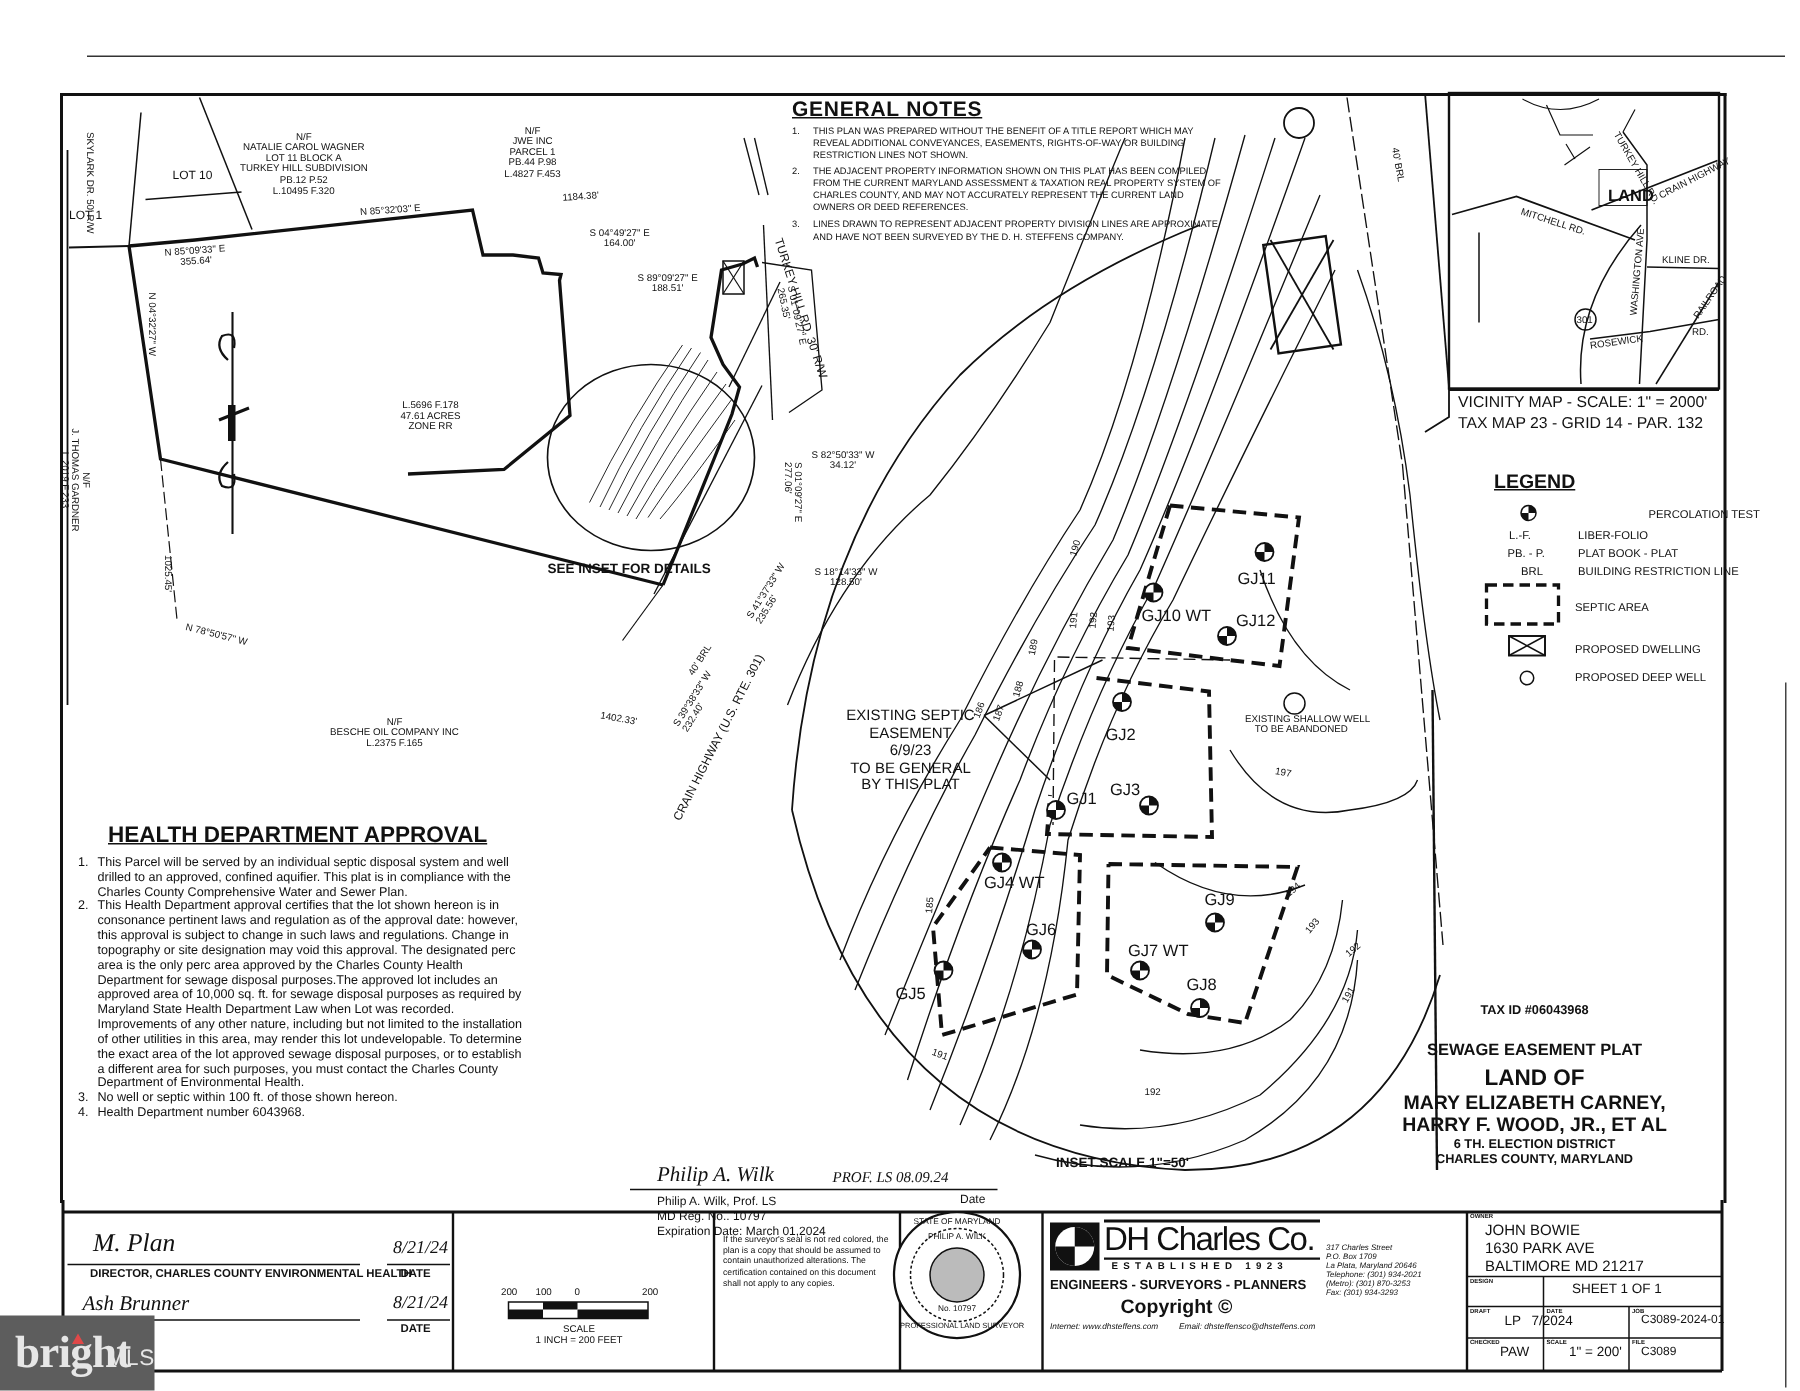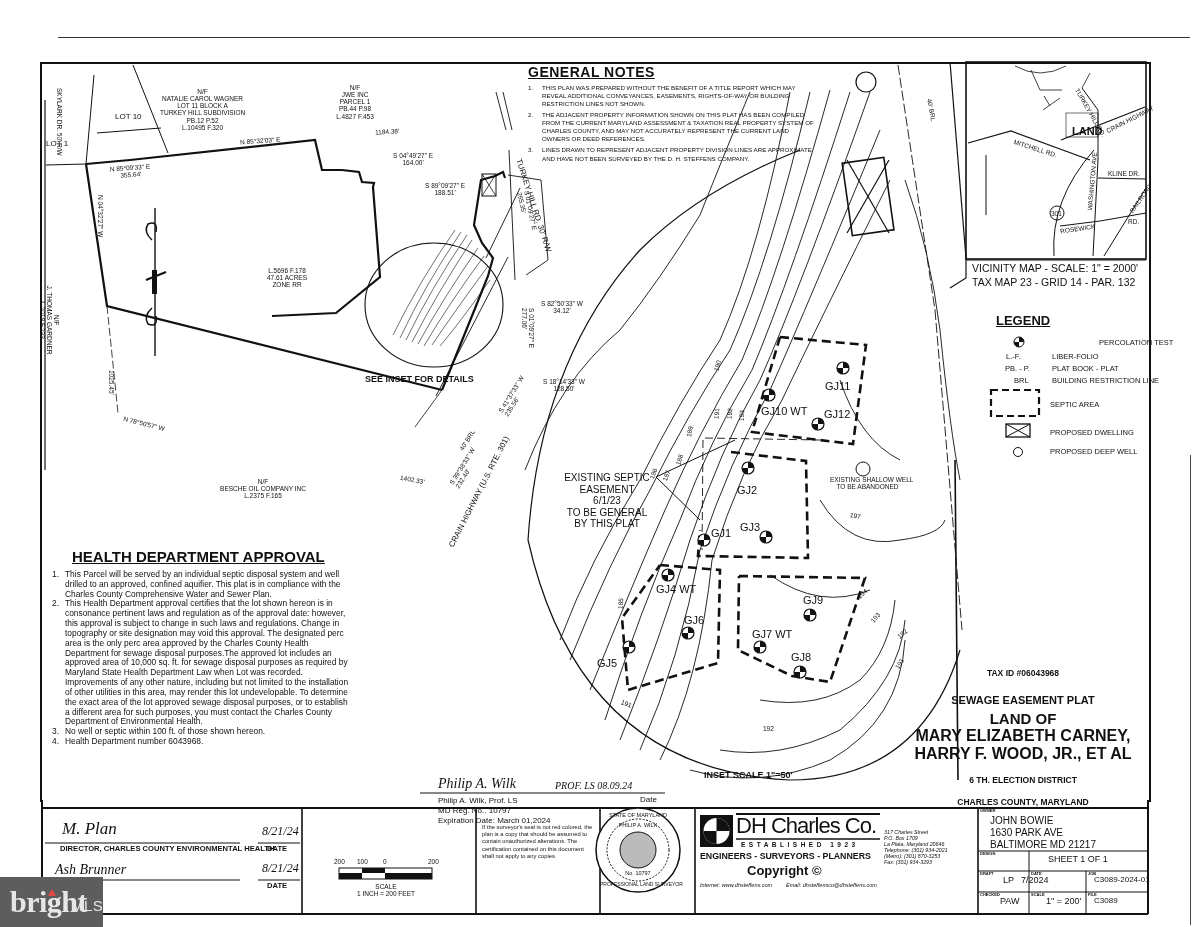--- a/index.html
+++ b/index.html
@@ -22,22 +22,22 @@
   .hd-list{list-style:none;margin:0;padding:0;font-size:8.4px;line-height:1.17;width:300px;}
   .hd-list li{display:flex;}
   .hd-list li span.n{width:13px;flex:none;}
   .vic-caption{font-size:10.5px;line-height:1.3;}
   .legend-title{font-size:13px;font-weight:bold;text-decoration:underline;}
   .legend-row{position:absolute;font-size:7.5px;white-space:nowrap;}
   .title-block{position:absolute;left:900px;top:668px;width:246px;text-align:center;}
   .title-block .l1{font-size:8.5px;font-weight:bold;}
   .title-block .l2{font-size:11px;font-weight:bold;margin-top:16px;}
   .title-block .l3{font-size:15px;font-weight:bold;margin-top:4px;}
-  .title-block .l4{font-size:16px;font-weight:bold;}
-  .title-block .l6{font-size:8.5px;font-weight:bold;margin-top:12px;}
+  .title-block .l4{font-size:13px;font-weight:bold;}
+  .title-block .l6{font-size:8.5px;font-weight:bold;margin-top:0;}
   .bright{position:absolute;left:0;top:877px;width:103px;height:50px;background:#5d5d5d;color:#e6e6e6;}
   .bright .b1{position:absolute;left:10px;top:8px;font-family:"Liberation Serif",serif;font-size:30px;font-weight:bold;letter-spacing:-0.5px;}
   .bright .b2{position:absolute;left:71px;top:20px;font-size:15px;letter-spacing:0.5px;}
   .sig{font-family:"Liberation Serif",serif;font-style:italic;}
   .gj{font-size:11px;}
 </style>
 </head>
 <body>
 
 <div class="topline"></div>
@@ -382,21 +382,21 @@
 <div class="legend-row" style="left:1052px;top:364px;">PLAT BOOK  -  PLAT</div>
 <div class="legend-row" style="left:1014px;top:376px;">BRL</div>
 <div class="legend-row" style="left:1052px;top:376px;">BUILDING RESTRICTION LINE</div>
 <div class="legend-row" style="left:1050px;top:400px;">SEPTIC AREA</div>
 <div class="legend-row" style="left:1050px;top:428px;">PROPOSED DWELLING</div>
 <div class="legend-row" style="left:1050px;top:447px;">PROPOSED DEEP WELL</div>
 
 <div class="t md ctr" style="left:562px;top:472px;width:90px;line-height:1.15;">
   <div>EXISTING SEPTIC</div>
   <div>EASEMENT</div>
-  <div>6/1/23</div>
+  <div>6/9/23</div>
   <div>TO BE GENERAL</div>
   <div>BY THIS PLAT</div>
 </div>
 <div class="t tiny ctr" style="left:830px;top:476px;width:75px;">
   <div>EXISTING SHALLOW WELL</div>
   <div>TO BE ABANDONED</div>
 </div>
 <div class="t gj" style="left:711px;top:527px;">GJ1</div>
 <div class="t gj" style="left:737px;top:484px;">GJ2</div>
 <div class="t gj" style="left:740px;top:521px;">GJ3</div>

